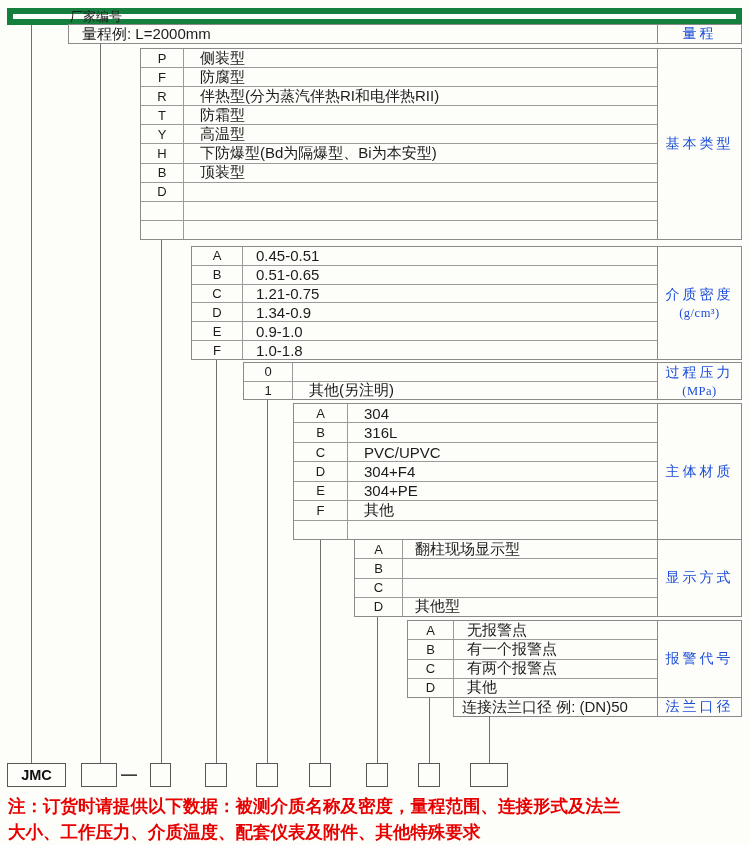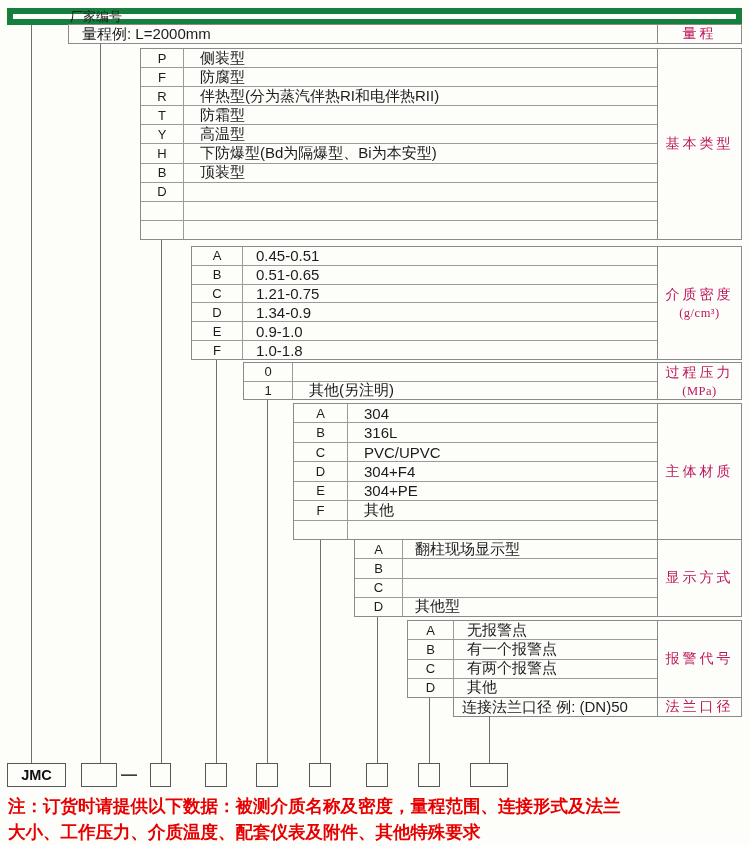--- a/index.html
+++ b/index.html
@@ -32,21 +32,21 @@
     justify-content:center;font-size:13px;flex:none;box-sizing:border-box;
   }
   .desc{
     flex:1;display:flex;align-items:center;padding-left:16px;
     font-size:15px;white-space:nowrap;overflow:hidden;
   }
   .lbl{
     width:84px;flex:none;border-left:1px solid #8a8a8a;box-sizing:border-box;
     display:flex;flex-direction:column;align-items:center;justify-content:center;
     font-family:"Liberation Serif","DejaVu Serif",serif;
-    font-size:14px;letter-spacing:3px;color:#be185d;text-align:center;
+    font-size:14px;letter-spacing:3px;color:#1d4ed8;text-align:center;
   }
   .lbl .unit{letter-spacing:0.5px;font-size:12.5px;margin-top:2px;}
 
   
   .vline{position:absolute;width:1px;background:#6f6f6f;}
 
   
   .cbox{
     position:absolute;top:763px;height:24px;border:1px solid #575757;
     box-sizing:border-box;background:#fdfdfa;display:flex;align-items:center;

